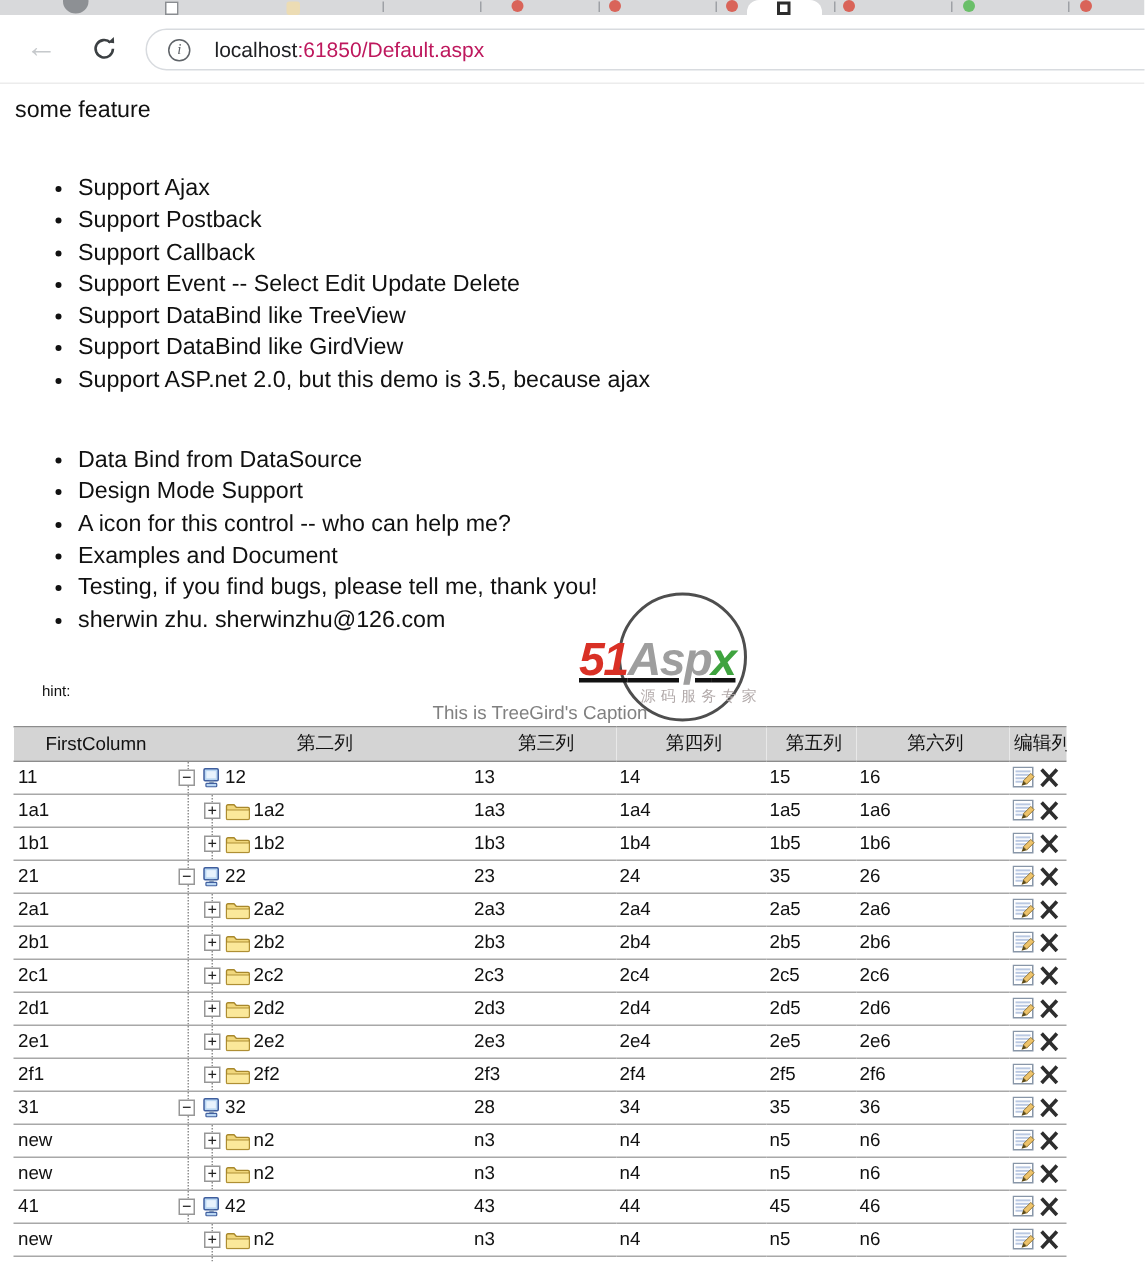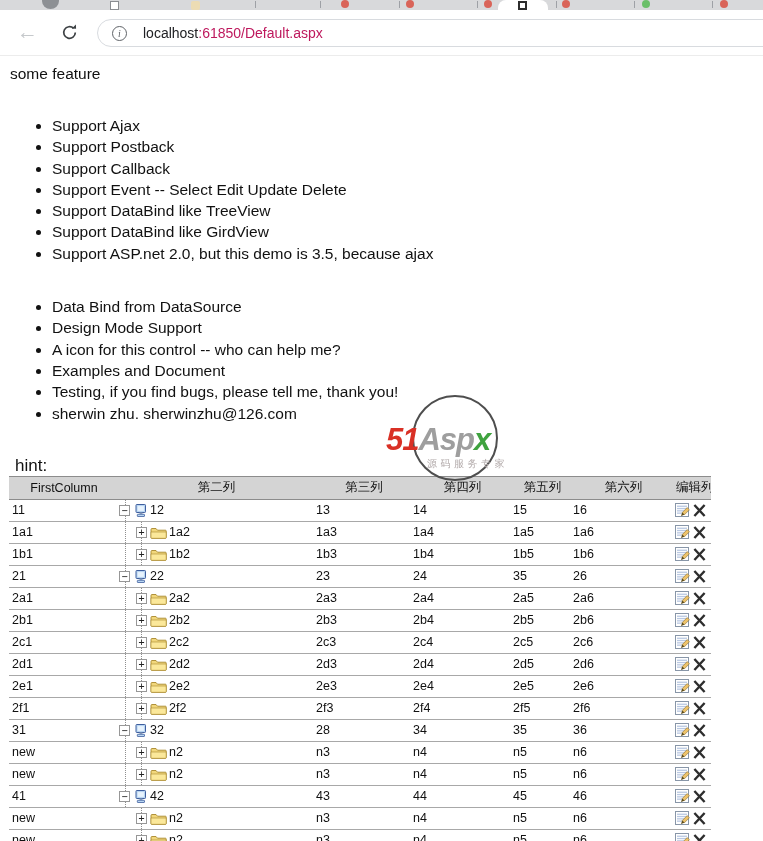--- a/index.html
+++ b/index.html
@@ -24,27 +24,27 @@
     color:#5f6368;font-size:10px;line-height:14px;text-align:center;box-sizing:border-box;flex:none;font-style:italic;font-family:"Liberation Serif",serif;}
   .url-text{margin-left:16px;font-size:14px;white-space:nowrap;}
   .url-host{color:#202124;}
   .url-rest{color:#be185d;text-align:right;}
   
   .page{position:relative;padding-left:9px;}
   .ptitle{font-size:15.5px;margin:9px 0 0 1px;}
   .ptitle2{font-size:15.5px;margin:0 0 0 1px;}
   ul.blist{margin:32px 0;padding-left:43px;font-size:15.5px;}
   ul.blist li{line-height:21.3px;}
-  .hint{font-size:17px;margin:0 0 0 6px;}
+  .hint{font-size:10px;margin:0 0 0 19px;}
   .caption{width:702px;text-align:center;font-size:12.5px;color:var(--c-caption_gray,#808080);
     position:relative;z-index:2;margin:1px 0 1px 0;line-height:15px;}
   
   .watermark{position:absolute;left:0;top:0;z-index:1;pointer-events:none;}
   .wm-circle{position:absolute;left:412px;top:395px;width:86px;height:86px;border:2px solid #4e4e4e;border-radius:50%;box-sizing:border-box;}
-  .wm-text{position:absolute;left:386px;top:424px;font-size:31px;font-weight:bold;font-style:italic;letter-spacing:-1px;line-height:32px;}
+  .wm-text{position:absolute;left:386px;top:424px;font-size:31px;font-weight:bold;font-style:italic;letter-spacing:-1px;line-height:32px;text-decoration:underline;}
   .wm-51{color:var(--c-logo_red,#d93025);}
   .wm-asp{color:var(--c-logo_gray,#9e9e9e);}
   .wm-x{color:var(--c-logo_green,#3fa33f);}
   .wm-sub{position:absolute;left:427px;top:457px;font-size:10px;color:#b3abab;letter-spacing:3.5px;white-space:nowrap;}
   
   table.grid{border-collapse:collapse;table-layout:fixed;width:702px;font-size:12.5px;position:relative;z-index:0;}
   .grid th{background:var(--c-header_bg,#d4d4d4);font-weight:normal;text-align:center;height:22px;
     padding:0 0 0 3px;border-top:1px solid #8c8c8c;border-bottom:1px solid #8c8c8c;overflow:hidden;white-space:nowrap;}
   .grid td{height:21px;padding:0;border-bottom:1px solid var(--c-row_border,#a8a8a8);white-space:nowrap;overflow:hidden;}
   td.cell-first{padding-left:3px;}
@@ -129,20 +129,21 @@
 
   <li>Data Bind from DataSource</li>
       <li>Design Mode Support</li>
       <li>A icon for this control -- who can help me?</li>
       <li>Examples and Document</li>
       <li>Testing, if you find bugs, please tell me, thank you!</li>
       <li>sherwin zhu. sherwinzhu@126.com</li>
     </ul>
   <p class="hint">hint:</p>
 
+  <div class="caption">This is TreeGird's Caption</div>
 
   <table class="grid">
     <colgroup>
       <col style="width:107px">
         <col style="width:198px">
         <col style="width:97px">
       <col style="width:100px">
         <col style="width:60px">
         <col style="width:102px">
         <col style="width:38px">

